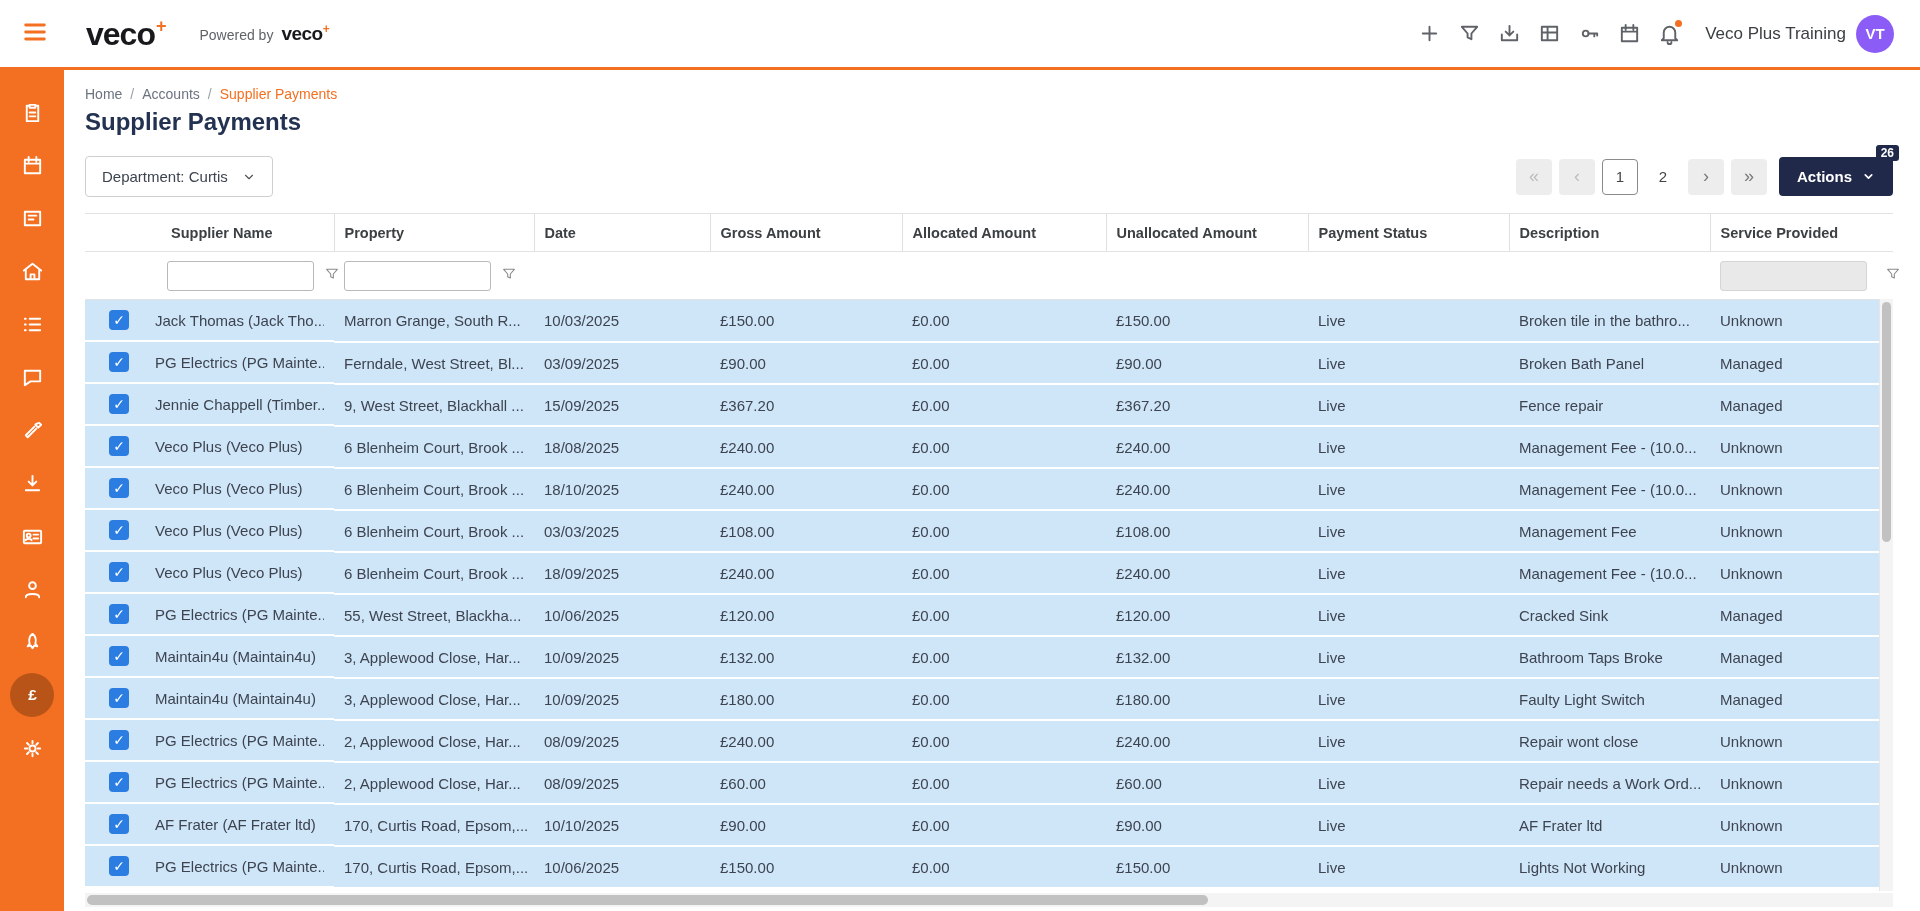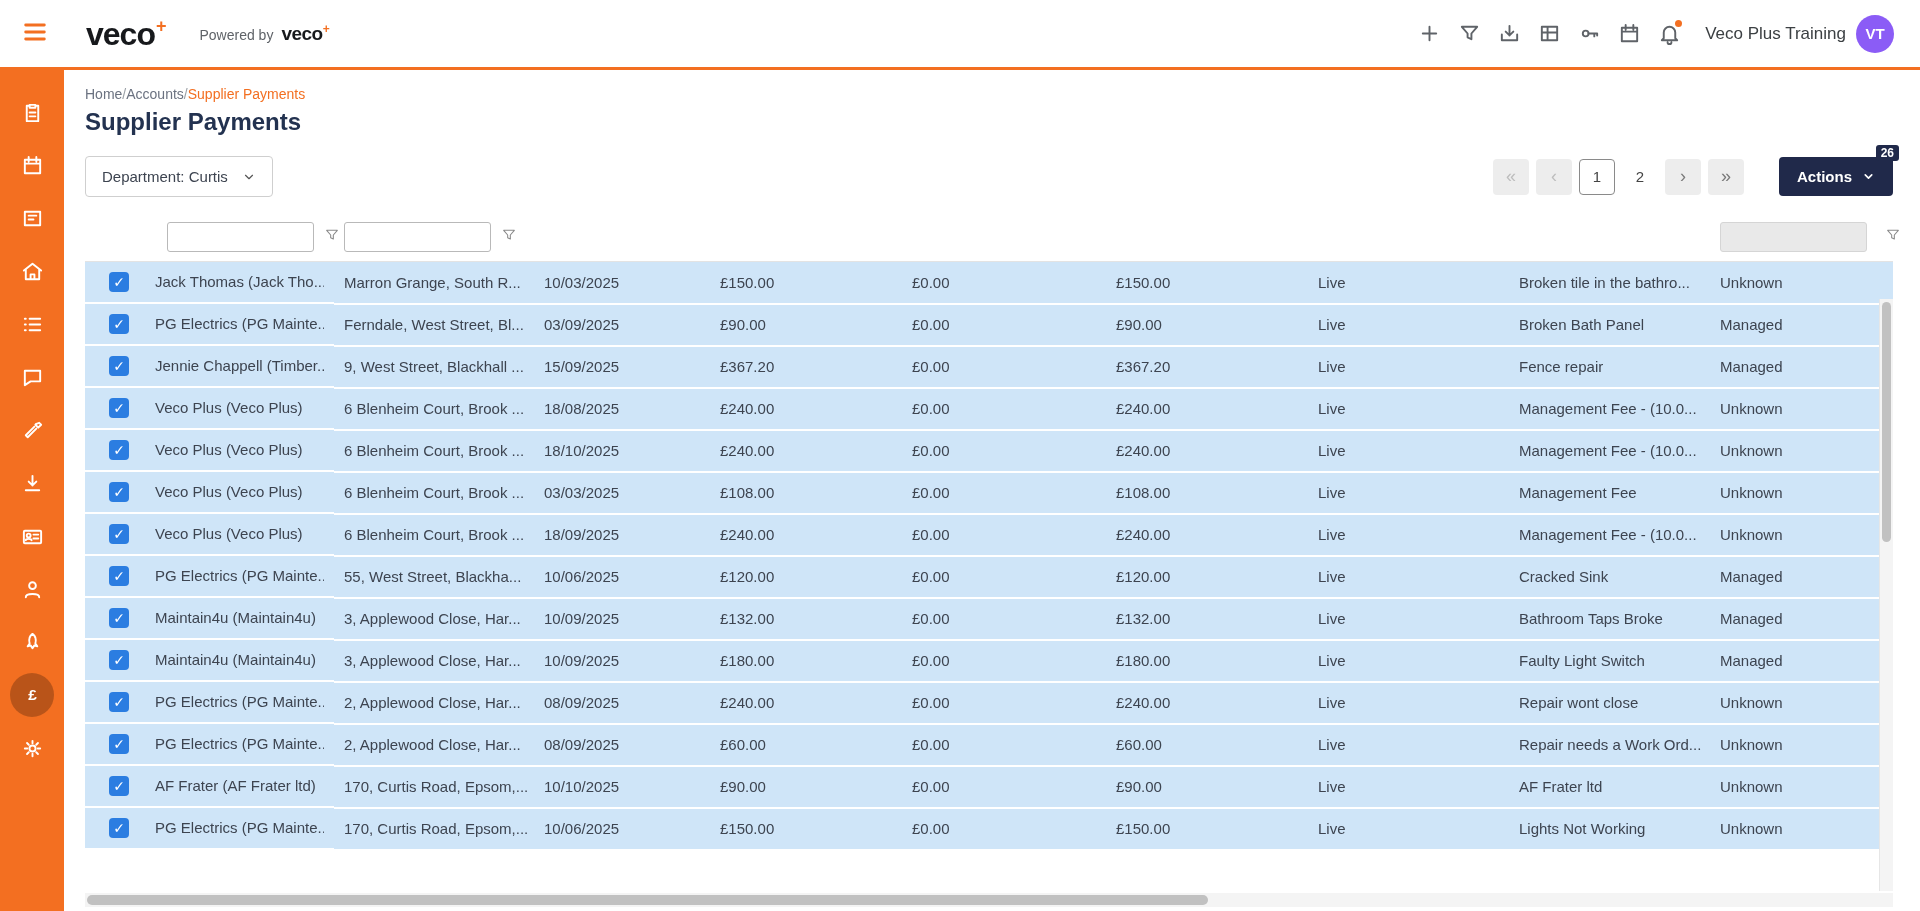--- a/index.html
+++ b/index.html
@@ -32,39 +32,39 @@
   .body-row{flex:1;display:flex;min-height:0}
   nav.sidebar{width:64px;flex:none;background:#f36f21;display:flex;flex-direction:column;
     align-items:center;padding-top:20px;gap:9px}
   .sbi{width:44px;height:44px;border-radius:50%;display:flex;align-items:center;justify-content:center;
     color:#fff;cursor:pointer;flex:none}
   .sbi .icon{width:23px;height:23px}
   .sbi.active{background:rgba(0,0,0,0.24)}
 
   main{flex:1;min-width:0;padding:16px 27px 0 21px;display:flex;flex-direction:column}
 
-  .breadcrumb{display:flex;align-items:center;font-size:14px;color:#6b7280}
+  .breadcrumb{display:flex;align-items:center;gap:8px;font-size:14px;color:#6b7280}
   .crumb{cursor:pointer}
   .crumb.current{color:#f36f21}
   .sep{color:#9aa0a6}
 
   h1.page-title{font-size:24px;color:#233250;margin-top:6px;font-weight:bold}
 
   .toolbar{display:flex;align-items:center;justify-content:space-between;margin:20px 0 16px}
   .dept-btn{display:flex;align-items:center;gap:14px;background:#fff;border:1px solid #cfcfcf;
     border-radius:4px;padding:11px 16px;font-size:15px;color:#3d4450;cursor:pointer}
   .dept-btn .icon{width:14px;height:14px;color:#555}
   .tright{display:flex;align-items:center;gap:8px}
   .pagination{display:flex;align-items:center;gap:7px}
   .pbtn{width:36px;height:36px;border:none;border-radius:4px;background:#ededed;color:#7a7a7a;
     font-size:18px;cursor:pointer;display:flex;align-items:center;justify-content:center}
   .pbtn.dis{color:#bdbdbd}
   .pbtn.page{background:#fff;color:#444;font-size:15px}
   .pbtn.page.cur{border:1px solid #8a8a8a}
-  .actions-wrap{position:relative;margin-left:27px}
+  .actions-wrap{position:relative;margin-left:4px}
   .actions-btn{background:#20294a;color:#fff;border:none;border-radius:4px;padding:11px 18px;
     font-size:15px;font-weight:bold;display:flex;align-items:center;gap:10px;cursor:pointer}
   .actions-btn .icon{width:13px;height:13px;color:#fff}
   .actions-badge{position:absolute;top:-12px;right:-6px;background:#20294a;color:#fff;
     font-size:12px;font-weight:bold;padding:1px 5px;border-radius:3px}
 
   
   .table-wrap{position:relative;flex:1;min-height:0}
   table{border-collapse:collapse;table-layout:fixed;width:1808px;font-size:15px}
   col.w0{width:249px}col.w1{width:200px}col.w2{width:176px}col.w3{width:192px}
@@ -338,20 +338,31 @@
               <col class="w1">
               <col class="w2">
               <col class="w3">
               <col class="w4">
             <col class="w5">
               <col class="w6">
               <col class="w7">
               <col class="w8">
           </colgroup>
           <thead>
+            <tr>
+                <th class="c0">Supplier Name</th>
+                <th class="c1">Property</th>
+                <th class="c2">Date</th>
+                <th class="c3">Gross Amount</th>
+                <th class="c4">Allocated Amount</th>
+                <th class="c5">Unallocated Amount</th>
+                <th class="c6">Payment Status</th>
+                <th class="c7">Description</th>
+                <th class="c8">Service Provided</th>
+              </tr>
             <tr class="filter-row">
               <td>
                   <div class="filter-cell c0">
                 <input class="filter-input" style="">
                 <button class="funnel-btn"><span class="icon">
                         <svg viewBox="0 0 24 24">
                           <path d="M4 5h16l-6 7v6l-4-2v-4z" stroke-width="1.6"></path>
                         </svg>
                       </span></button>
               </div>

